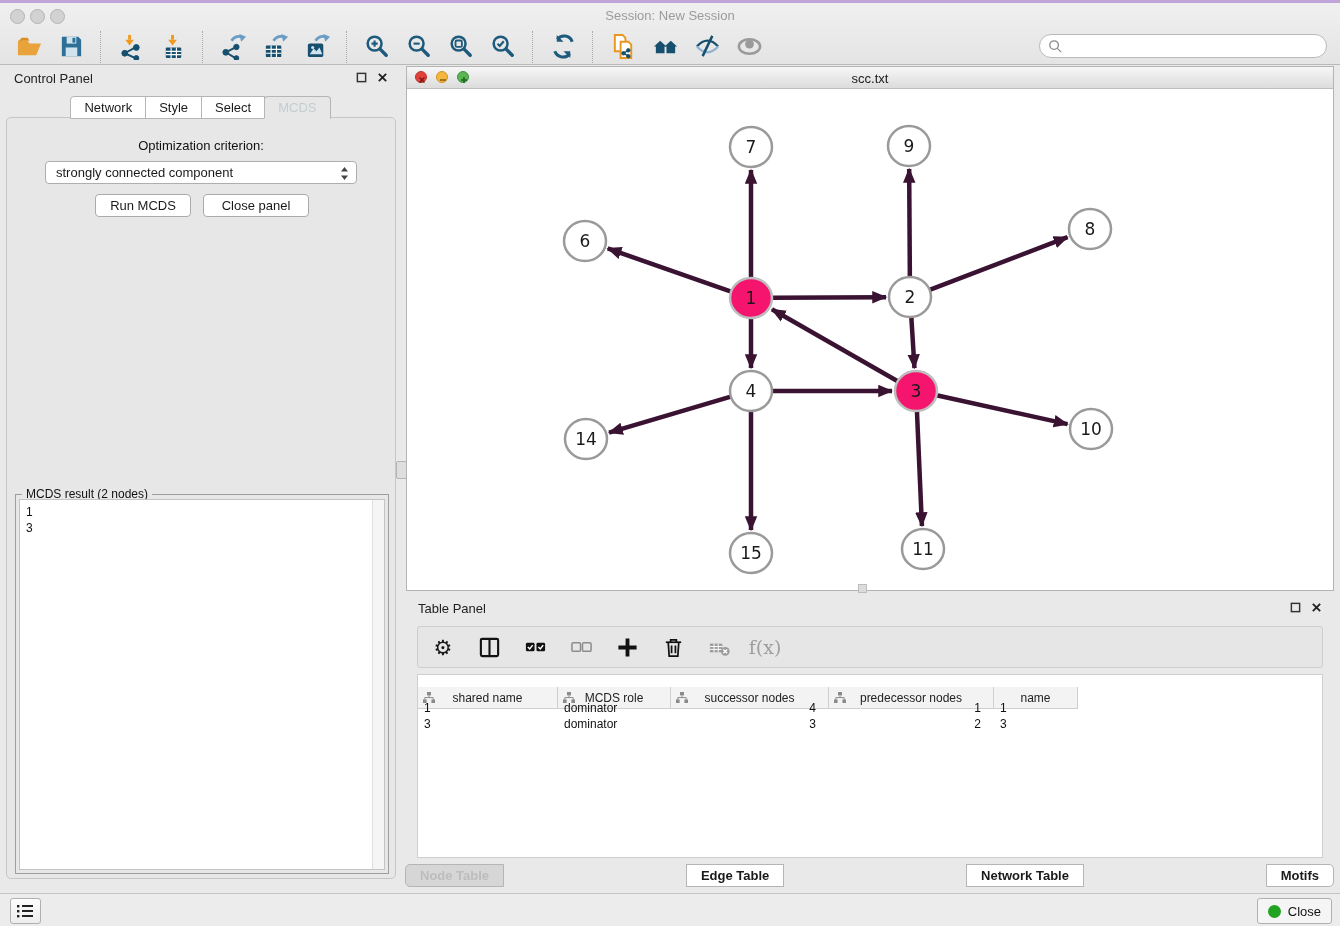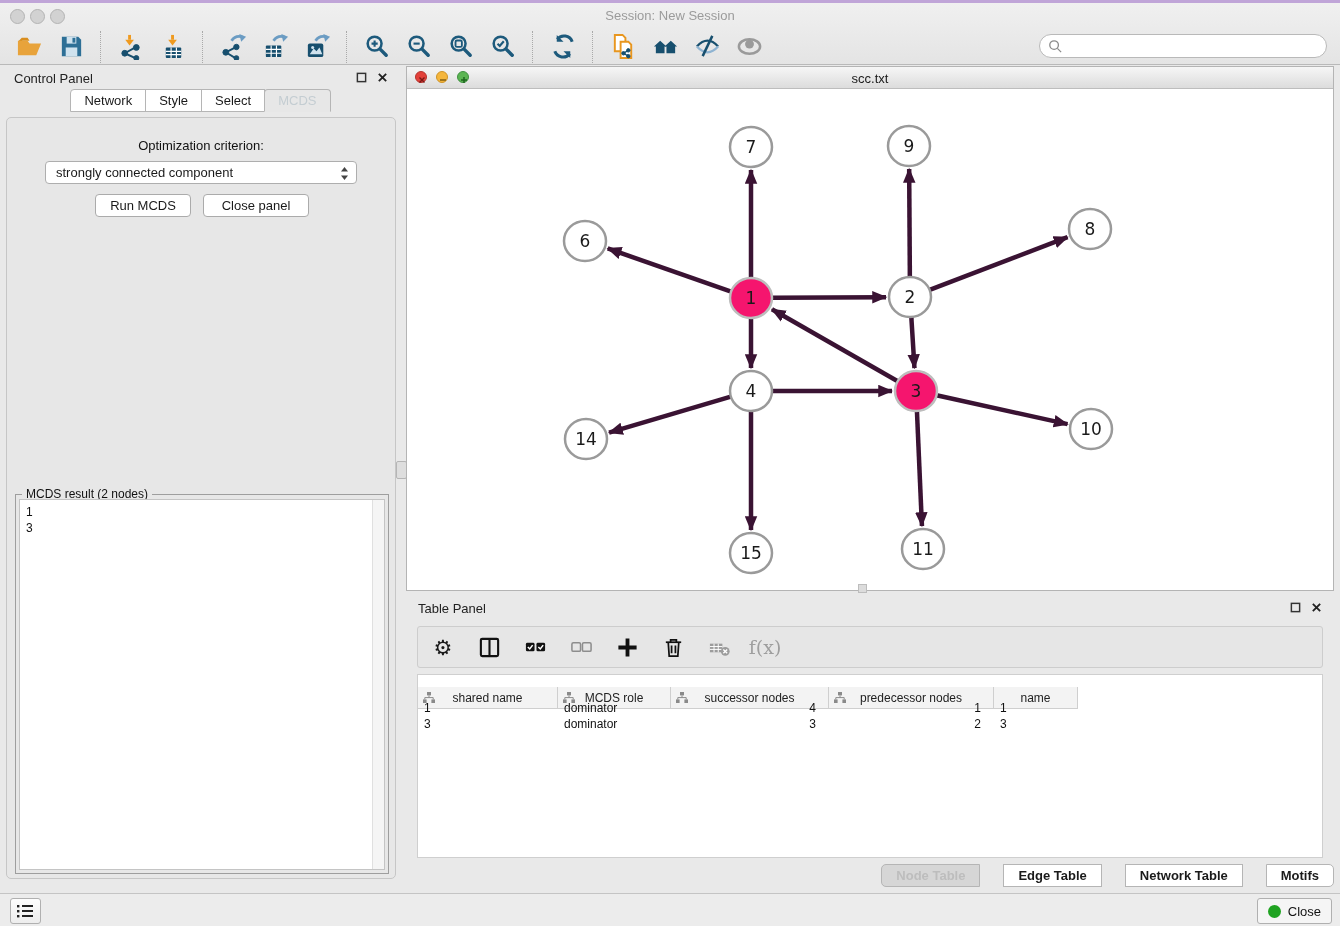--- a/index.html
+++ b/index.html
@@ -18,21 +18,21 @@
   .tbtn svg{width:27px;height:27px;}
   .tsep{width:1px;height:32px;border-left:1px dotted #a9a9a9;margin:0 8px;}
   #search-box{position:absolute;right:13px;top:31px;width:288px;height:24px;background:#fff;
               border:1px solid #b9b9b9;border-radius:12px;display:flex;align-items:center;padding-left:8px;box-sizing:border-box;}
   #search-box input{border:none;outline:none;flex:1;font-size:13px;background:transparent;font-family:"Liberation Sans",sans-serif;}
   
   #cp-title-row{left:0;top:66px;width:402px;height:26px;}
   .panel-title{position:absolute;left:14px;top:5px;font-size:13px;color:#222;}
   .pt-icons{position:absolute;right:14px;top:6px;display:flex;gap:10px;}
   .pt-icons svg{width:11px;height:11px;}
-  #cp-tabs{left:0;top:89px;width:402px;display:flex;justify-content:center;}
+  #cp-tabs{left:0;top:96px;width:402px;display:flex;justify-content:center;}
   .cp-tab{border:1px solid #b5b5b5;background:#fff;font-size:13px;padding:3px 13px;margin-left:-1px;position:relative;z-index:1;}
   .cp-tab:first-child{border-radius:4px 0 0 0;}
   .cp-tab.active{background:#e7e7e7;color:#c4cdd2;border-bottom:1px solid #e7e7e7;border-radius:4px 4px 0 0;z-index:3;}
   #cp-body{left:6px;top:117px;width:390px;height:762px;background:#e7e7e7;border:1px solid #c6c6c6;border-radius:5px;box-sizing:border-box;}
   #opt-label{position:absolute;left:0;top:20px;width:100%;text-align:center;font-size:13px;color:#111;}
   #criterion-select{position:absolute;left:38px;top:43px;width:312px;height:23px;background:#fff;border:1px solid #aeaeae;border-radius:4px;
       display:flex;align-items:center;font-size:13px;padding-left:10px;box-sizing:border-box;}
   #criterion-select svg{position:absolute;right:7px;top:4px;width:9px;height:15px;}
   .btn{position:absolute;top:76px;height:23px;background:#fff;border:1px solid #ababab;border-radius:4px;
        font-size:13px;display:flex;align-items:center;justify-content:center;box-sizing:border-box;}
@@ -61,21 +61,21 @@
   .fx-glyph{font-family:"DejaVu Serif",serif;font-size:19px;color:#9e9e9e;}
   #node-table{left:417px;top:674px;width:906px;height:184px;background:#fff;border:1px solid #cfcfcf;box-sizing:border-box;}
   #nt-header{position:absolute;left:0;top:12px;height:21px;display:flex;background:#f3f3f3;border-bottom:1px solid #cfcfcf;}
   .nt-hcell{position:relative;border-right:1px solid #cfcfcf;display:flex;align-items:center;justify-content:center;
             font-size:12px;color:#222;box-sizing:border-box;}
   .nt-hcell svg{position:absolute;left:5px;top:5px;width:12px;height:11px;}
   .nt-row{position:absolute;left:0;display:flex;height:16px;font-size:12px;color:#111;}
   .nt-cell{box-sizing:border-box;padding:0 6px;display:flex;align-items:center;}
   .al-r{justify-content:flex-end;padding-right:13px;}
   
-  #tp-tabs{left:406px;top:864px;width:928px;display:flex;justify-content:flex-end;gap:24px;}
+  #tp-tabs{left:406px;top:864px;width:928px;display:flex;justify-content:space-between;gap:24px;}
   .tp-tab{border:1px solid #b5b5b5;background:#fff;font-size:13px;font-weight:bold;padding:3px 14px;margin-left:-1px;}
   .tp-tab:first-child{border-radius:5px 0 0 5px;}
   .tp-tab:last-child{border-radius:0 5px 5px 0;}
   .tp-tab.active{background:#d6d6d6;color:#bdbdbd;}
   
   #statusbar{left:0;top:893px;width:1340px;height:33px;background:#ececec;border-top:1px solid #c4c4c4;box-sizing:border-box;}
   #list-btn{position:absolute;left:10px;top:4px;width:29px;height:24px;background:linear-gradient(#fdfdfd,#ededed);
             border:1px solid #b0b0b0;border-radius:3px;display:flex;align-items:center;justify-content:center;}
   #memory-btn{position:absolute;right:8px;top:4px;height:24px;background:#f5f5f5;border:1px solid #b0b0b0;border-radius:3px;
             display:flex;align-items:center;padding:0 10px;gap:7px;font-size:13px;color:#111;}

